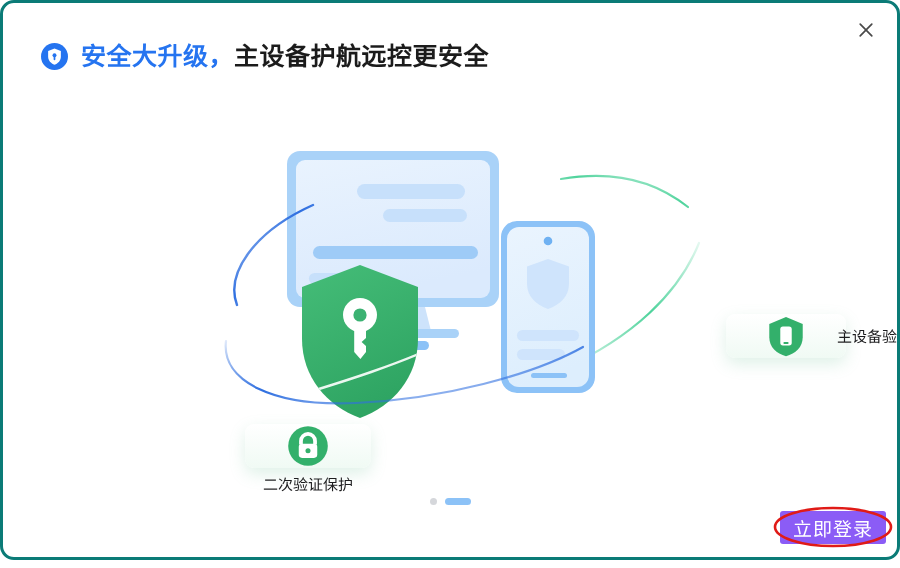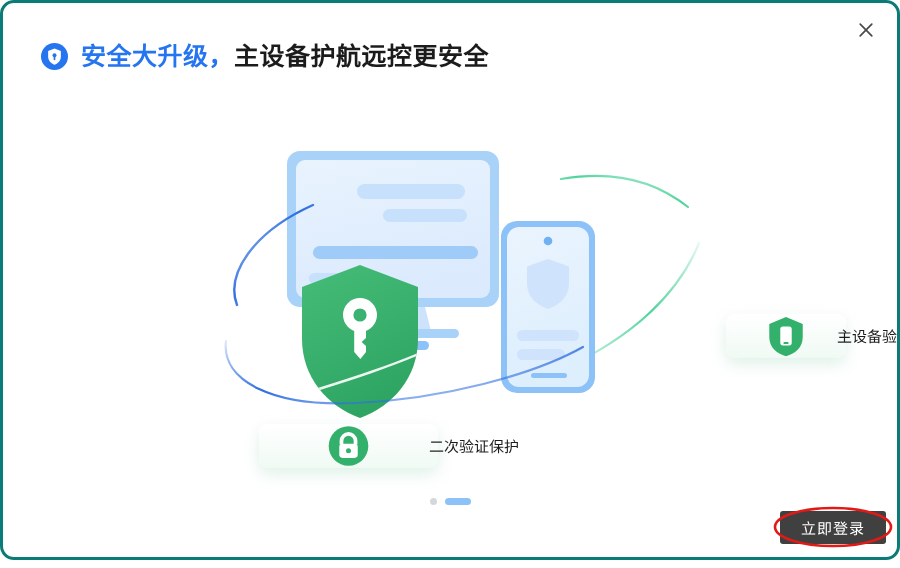--- a/index.html
+++ b/index.html
@@ -94,21 +94,21 @@
     background: linear-gradient(180deg, #ffffff 0%, #f4f8ff 100%);
     box-shadow: 0 6px 16px rgba(110, 150, 210, 0.22);
   }
   .chip-green {
     background: linear-gradient(180deg, #ffffff 0%, #f0faf4 100%);
     box-shadow: 0 6px 16px rgba(110, 190, 150, 0.22);
   }
   .chip-icon { width: 19px; height: 19px; flex: 0 0 auto; display: block; }
 
   #chip-login-2fa { left: 267px; top: 200px; }
-  #chip-2step     { left: 146px; top: 301px; }
+  #chip-2step     { left: 132px; top: 301px; flex-direction: column; }
   #chip-maindev   { left: 613px; top: 191px; }
 
   
   .dots {
     position: absolute;
     left: 0;
     right: 0;
     top: 495px;
     display: flex;
     justify-content: center;
@@ -134,25 +134,25 @@
     top: 502px;
     width: 122px;
     height: 44px;
   }
   .cta-btn {
     position: absolute;
     left: 8px;
     top: 6px;
     width: 106px;
     height: 33px;
-    background: #404040;
+    background: #8b5cf6;
     color: #ffffff;
     border: none;
     border-radius: 3px;
-    font-size: 15px;
+    font-size: 19px;
     font-family: Liberation Mono, monospace;
     letter-spacing: 1px;
     cursor: pointer;
     padding: 0;
   }
   .cta-highlight {
     position: absolute;
     left: 0;
     top: 0;
     width: 122px;

